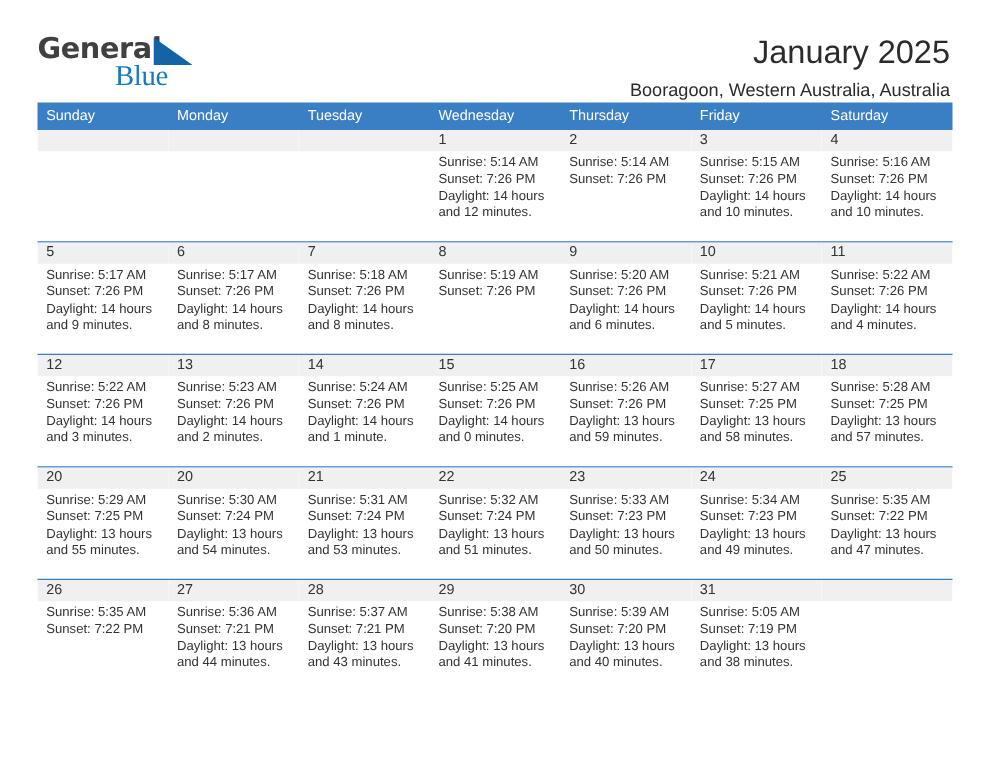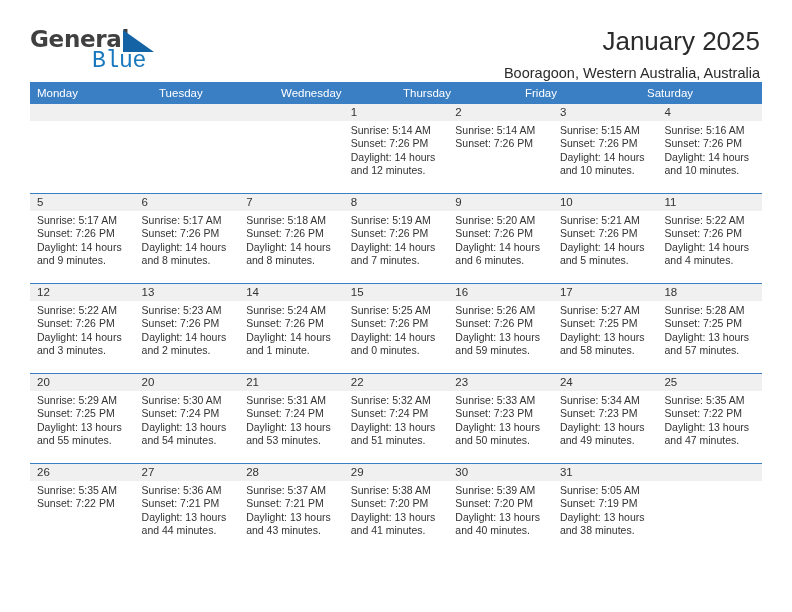--- a/index.html
+++ b/index.html
@@ -46,21 +46,21 @@
     font-family: "DejaVu Sans", sans-serif;
     font-weight: bold;
   }
   .brand-blue {
     position: absolute;
     left: 62px;
     top: 22px;
     font-size: 23px;
     letter-spacing: -0.3px;
     color: #1878be;
-    font-family: Liberation Mono, monospace;
+    font-family: Liberation Serif, serif;
   }
   .brand-triangle {
     position: absolute;
     left: 93px;
     top: 4px;
     width: 0;
     height: 0;
     border-left: 31px solid #1464a5;
     border-top: 22px solid transparent;
   }
@@ -142,20 +142,21 @@
       <span class="brand-blue">Blue</span>
     </div>
     <div class="title-block">
       <div class="cal-title">January 2025</div>
       <div class="cal-subtitle">Booragoon, Western Australia, Australia</div>
     </div>
   </div>
 
   <div class="calendar">
     <div class="dow-row">
+      <div class="dow">Sunday</div>
       <div class="dow">Monday</div>
       <div class="dow">Tuesday</div>
       <div class="dow">Wednesday</div>
       <div class="dow">Thursday</div>
       <div class="dow">Friday</div>
       <div class="dow">Saturday</div>
     </div>
     <div id="weeks-container">
         <div class="week first">
           <div class="cell empty">
@@ -222,21 +223,20 @@
               <div>Sunrise: 5:18 AM</div>
               <div>Sunset: 7:26 PM</div>
               <div class="wrap">Daylight: 14 hours and 8 minutes.</div>
             </div>
           </div>
           <div class="cell">
             <div class="date-band">8</div>
             <div class="info">
               <div>Sunrise: 5:19 AM</div>
               <div>Sunset: 7:26 PM</div>
-              <div class="wrap">Daylight: 14 hours and 7 minutes.</div>
             </div>
           </div>
           <div class="cell">
             <div class="date-band">9</div>
             <div class="info">
               <div>Sunrise: 5:20 AM</div>
               <div>Sunset: 7:26 PM</div>
               <div class="wrap">Daylight: 14 hours and 6 minutes.</div>
             </div>
           </div>

